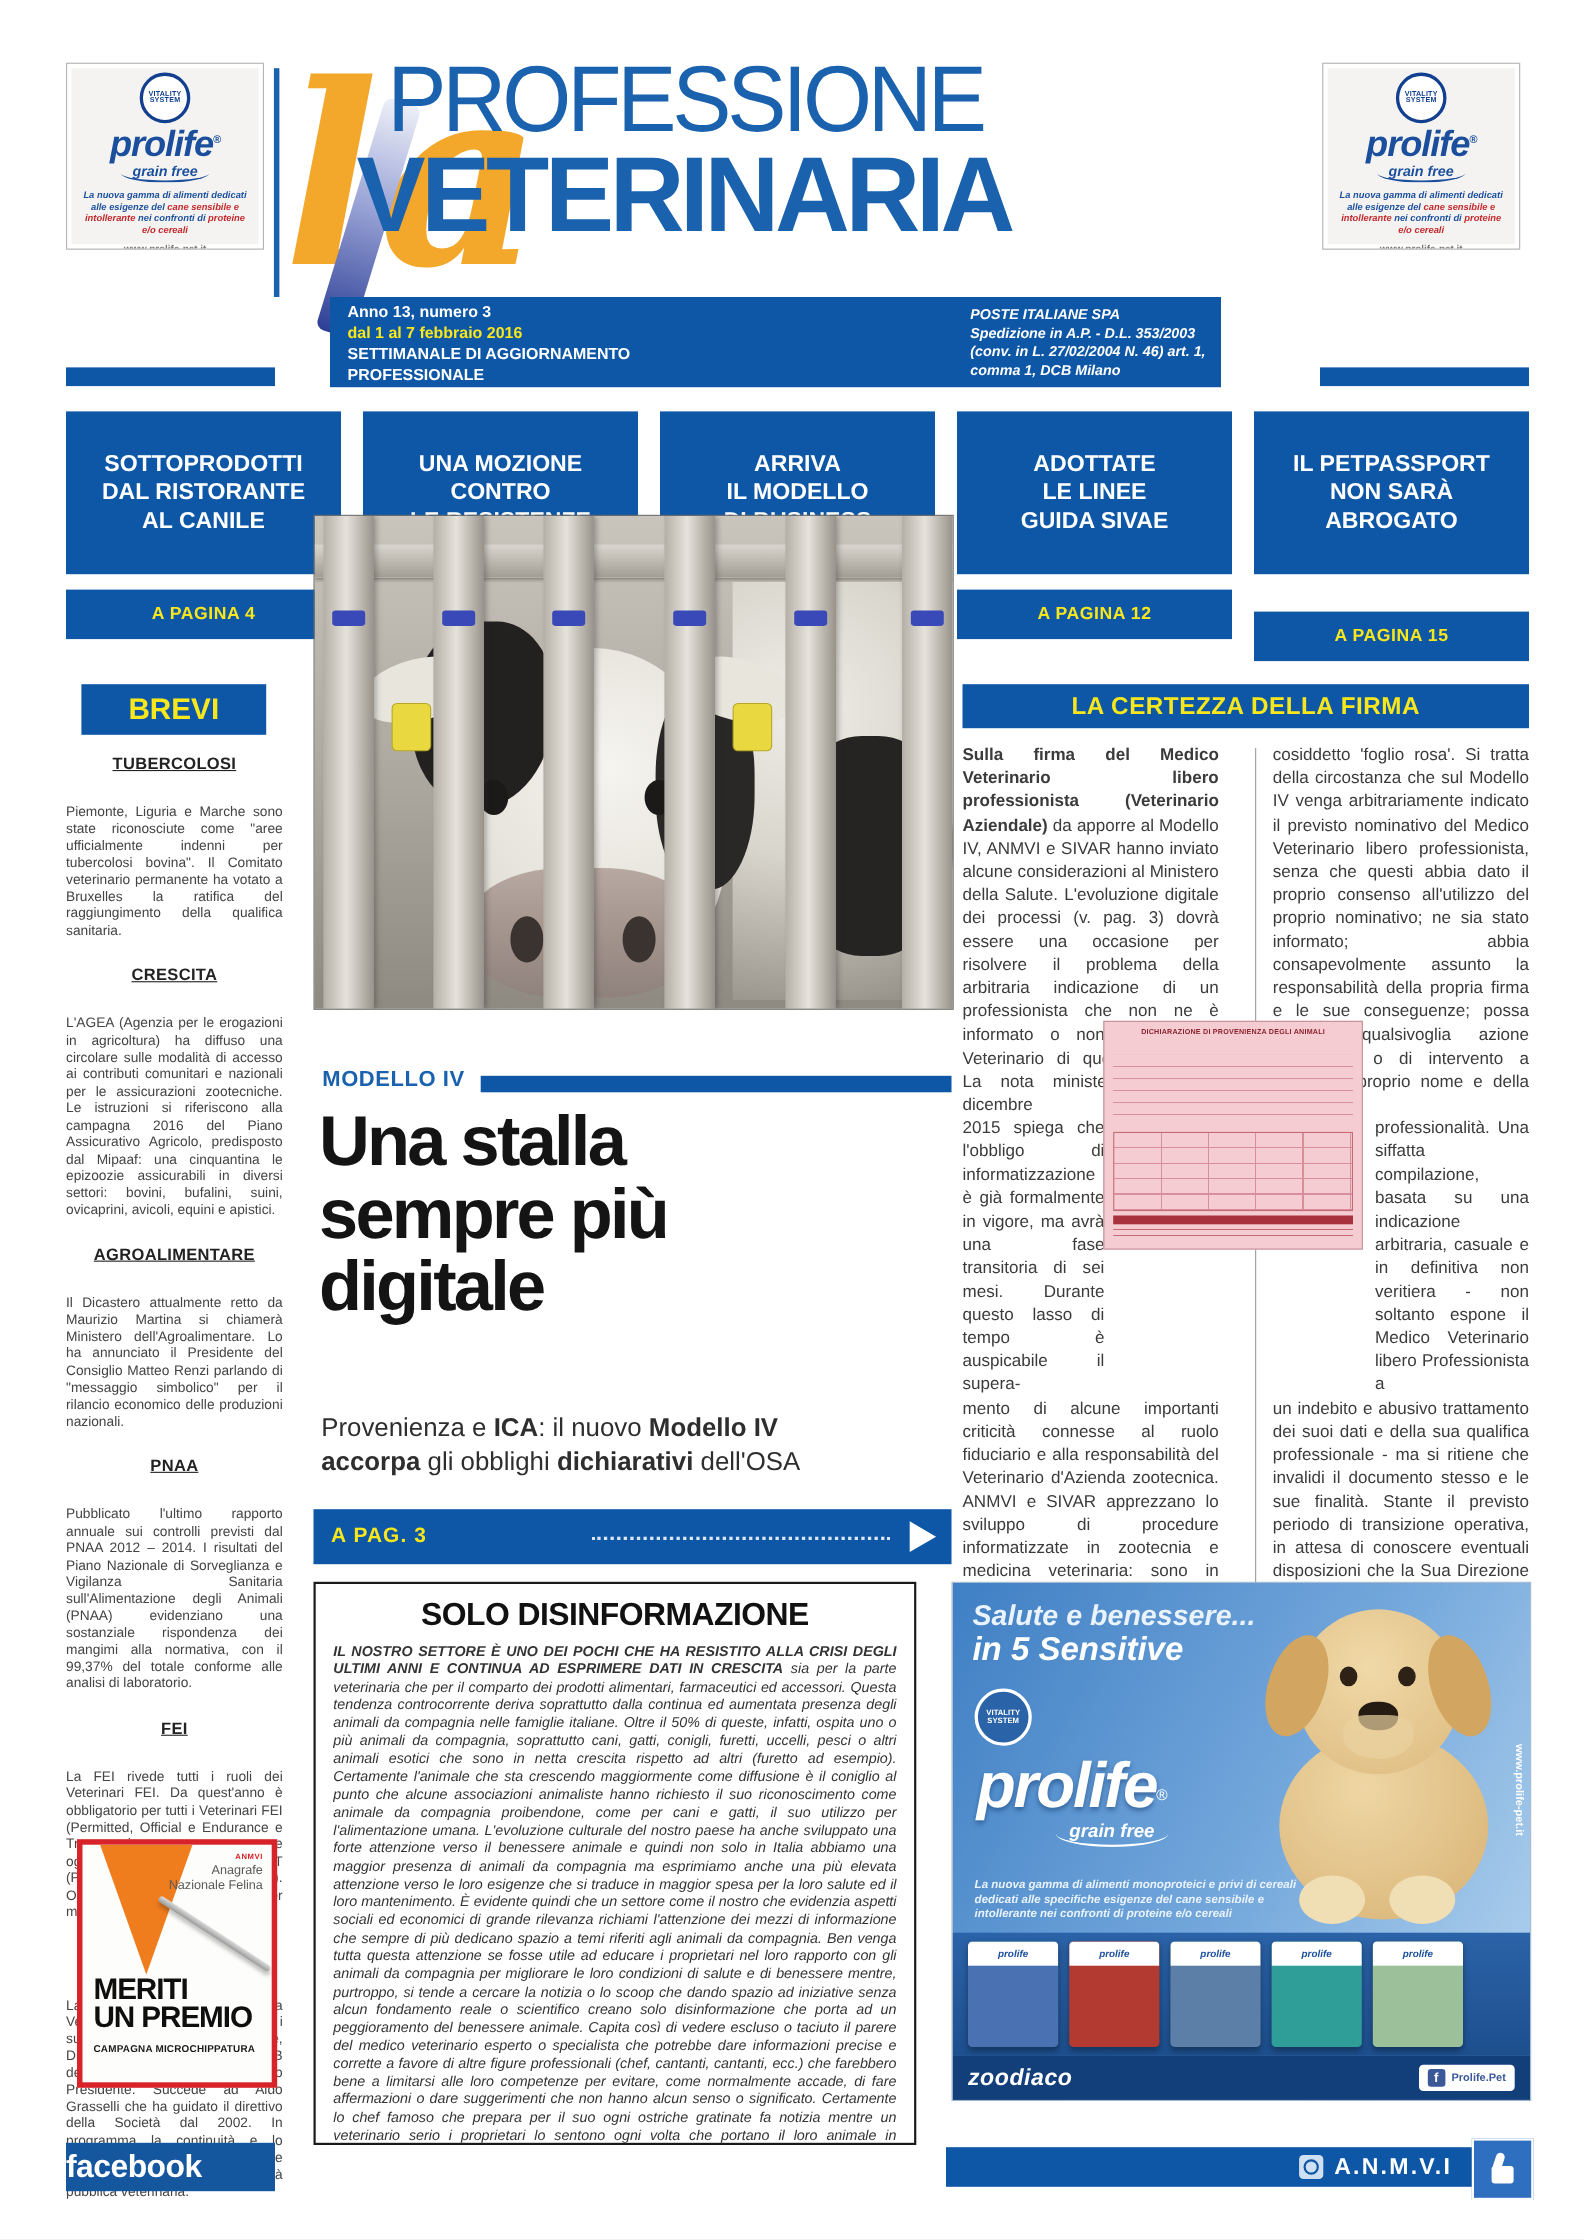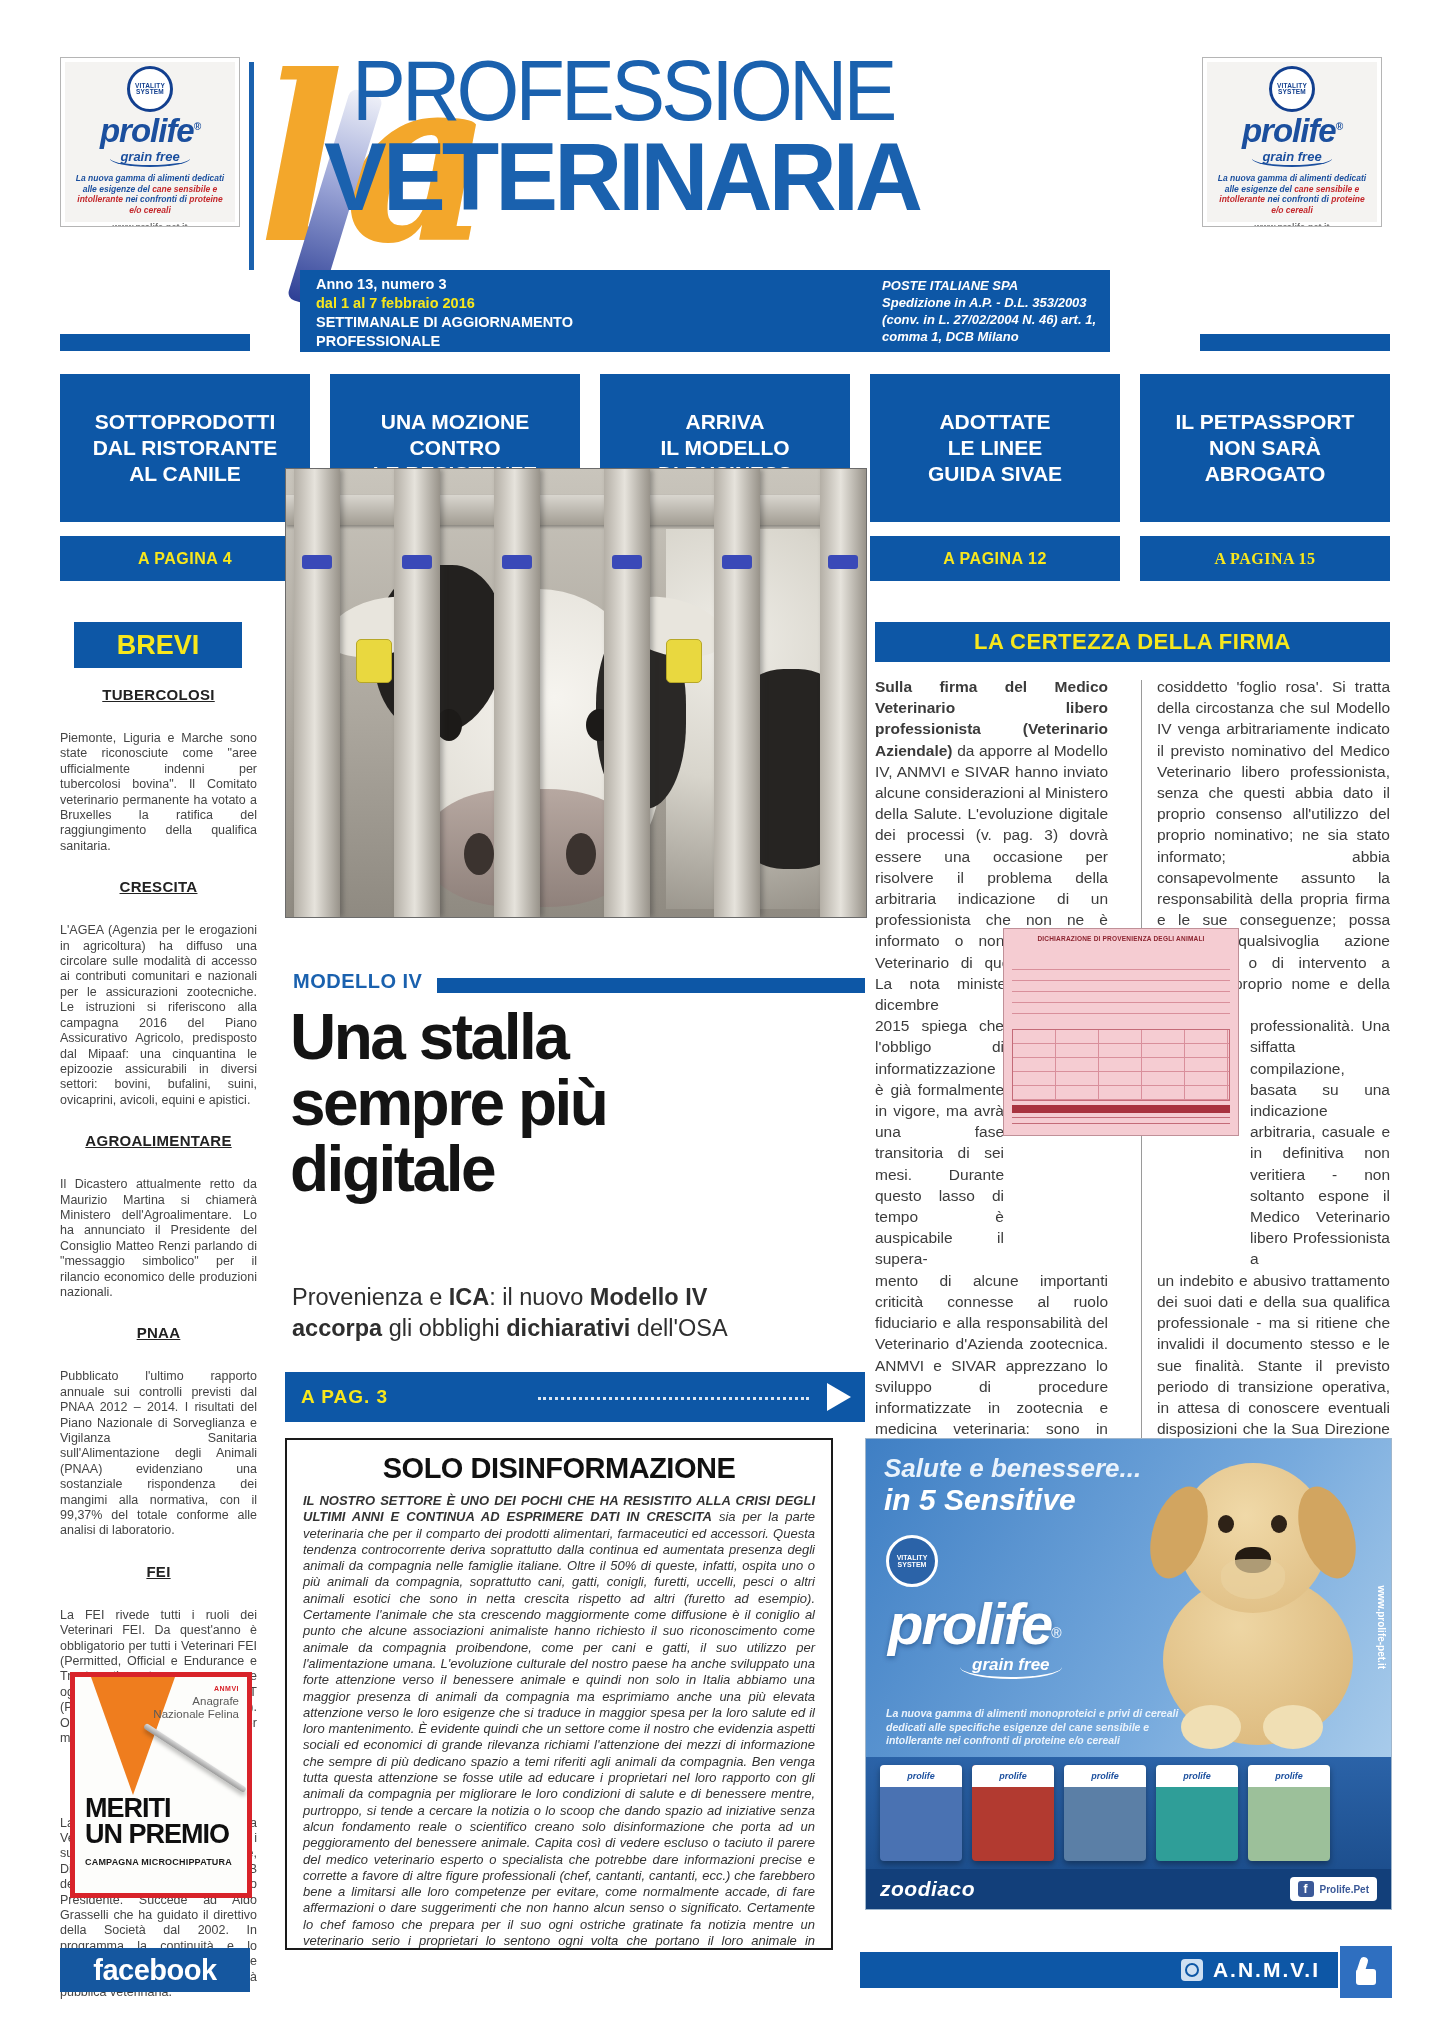--- a/index.html
+++ b/index.html
@@ -148,21 +148,21 @@
   .zoodiaco{font-size:21px;font-weight:800;font-style:italic;color:#fff;letter-spacing:.5px;}
   .fb-badge{background:#fff;border-radius:4px;display:flex;align-items:center;height:24px;padding:0 8px;gap:6px;}
   .fb-f{width:16px;height:16px;background:#3b5998;color:#fff;font-weight:800;font-size:12px;
         display:flex;align-items:center;justify-content:center;border-radius:3px;}
   .fb-name{font-size:10px;color:#3b5998;font-weight:700;}
   .vert-url{position:absolute;right:4px;top:230px;color:#fff;font-size:10px;font-weight:700;
             transform:rotate(90deg);transform-origin:right top;white-space:nowrap;}
   .puppy{position:absolute;right:18px;top:16px;width:250px;height:300px;}
   .pp{position:absolute;border-radius:50%;}
   
-  .fb-box{width:190px;height:44px;background:#15579f;display:flex;align-items:center;justify-content:center;}
+  .fb-box{width:190px;height:44px;background:#15579f;display:flex;align-items:center;}
   .fb-word{color:#fff;font-size:29px;font-weight:700;letter-spacing:-.5px;}
   .anmvi-bar{width:530px;height:36px;background:#0d57a6;display:flex;align-items:center;justify-content:flex-end;}
   .anmvi-text{color:#fff;font-size:21px;font-weight:700;letter-spacing:2px;margin-right:70px;}
   .anmvi-mini{width:22px;height:22px;background:#cfe0f2;border-radius:4px;margin-right:10px;
               display:flex;align-items:center;justify-content:center;}
   .anmvi-mini i{display:block;width:10px;height:10px;border:2px solid #0d57a6;border-radius:50%;}
   .thumb-sq{position:absolute;width:52px;height:52px;background:#2f6fc0;border:2px solid #fff;
             display:flex;align-items:center;justify-content:center;}
   .thumb{position:relative;width:20px;height:16px;background:#fff;border-radius:3px;margin-top:10px;}
   .thumb:before{content:"";position:absolute;left:3px;top:-12px;width:8px;height:14px;background:#fff;
@@ -228,21 +228,21 @@
   <div class="abs hbox pre" style="left:870px;top:374px;">ADOTTATE
 LE LINEE
 GUIDA SIVAE</div>
   <div class="abs hbox pre" style="left:1140px;top:374px;">IL PETPASSPORT
 NON SARÀ
 ABROGATO</div>
   <div class="abs pbox" style="left:60px;top:536px;">A PAGINA 4</div>
   <div class="abs pbox" style="left:330px;top:536px;">A PAGINA 5</div>
   <div class="abs pbox" style="left:600px;top:536px;">A PAGINA 6</div>
   <div class="abs pbox" style="left:870px;top:536px;">A PAGINA 12</div>
-  <div class="abs pbox" style="left:1140px;top:536px;font-family:Liberation Serif, serif;">A PAGINA 15</div>
+  <div class="abs pbox" style="left:1140px;top:556px;">A PAGINA 15</div>
 
   <div class="abs brevi-head" style="left:74px;top:622px;">BREVI</div>
   <div class="abs brevi-col" style="left:60px;top:686px;">
     <div class="brevi-sec">
       <div class="brevi-title">TUBERCOLOSI</div>
       <div class="brevi-body just">Piemonte, Liguria e Marche sono state riconosciute come "aree ufficialmente indenni per tubercolosi bovina". Il Comitato veterinario permanente ha votato a Bruxelles la ratifica del raggiungimento della qualifica sanitaria.</div>
     </div>
     <div class="brevi-sec">
       <div class="brevi-title">CRESCITA</div>
       <div class="brevi-body just">L'AGEA (Agenzia per le erogazioni in agricoltura) ha diffuso una circolare sulle modalità di accesso ai contributi comunitari e nazionali per le assicurazioni zootecniche. Le istruzioni si riferiscono alla campagna 2016 del Piano Assicurativo Agricolo, predisposto dal Mipaaf: una cinquantina le epizoozie assicurabili in diversi settori: bovini, bufalini, suini, ovicaprini, avicoli, equini e apistici.</div>

